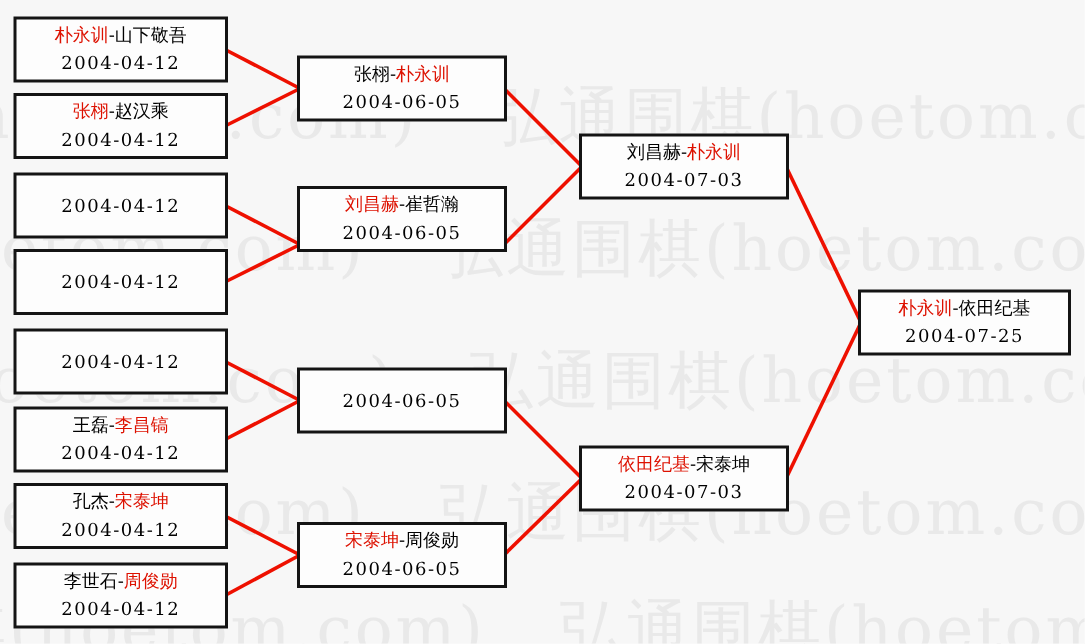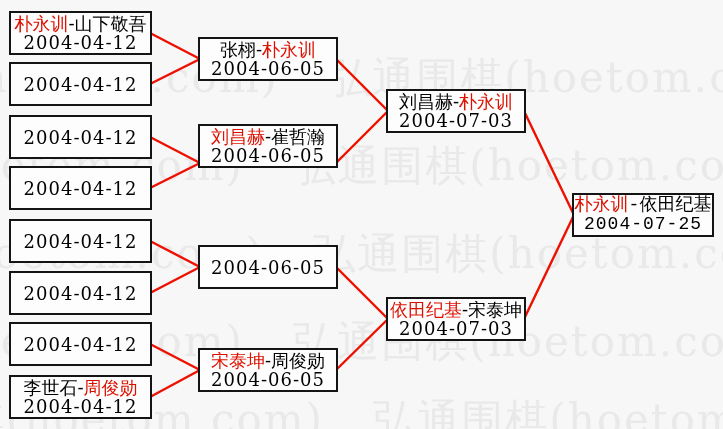--- a/index.html
+++ b/index.html
@@ -36,28 +36,28 @@
   .box{
     position:absolute;
     height:40px;
     border:2px solid #141414;
     background:#fdfdfd;
     z-index:2;
     display:flex;
     flex-direction:column;
     justify-content:center;
     align-items:center;
-    font-size:18px;
+    font-size:12px;
     line-height:19px;
     color:#000;
   }
   .c1{left:9px;  width:139px;}
   .c2{left:198px;width:136px;}
   .c3{left:386px;width:136px;}
-  .c4{left:572px;width:138px;font-family:Liberation Mono, monospace;}
+  .c4{left:572px;width:138px;}
   .names{white-space:nowrap;}
   .date{letter-spacing:1px;}
 </style>
 </head>
 <body>
 
 <div class="stage">
 
   <div class="wm-row" style="top: 50px; left: -215px; color: rgb(233, 233, 233);">弘通围棋(hoetom.com)  弘通围棋(hoetom.com)  弘通围棋(hoetom.com)</div>
   <div class="wm-row" style="top: 138px; left: -250px; color: rgb(233, 233, 233);">弘通围棋(hoetom.com)  弘通围棋(hoetom.com)  弘通围棋(hoetom.com)</div>
@@ -80,35 +80,38 @@
     <line x1="336" y1="370" x2="388" y2="319" stroke="#ee1000"></line>
     <line x1="524" y1="111" x2="574" y2="215" stroke="#ee1000"></line>
     <line x1="524" y1="319" x2="574" y2="215" stroke="#ee1000"></line>
   </svg>
 
   <div class="box c1" style="top:11px">
     <div class="names"><span class="p1" style="color: rgb(221, 17, 0);">朴永训</span><span class="dash">-</span><span class="p2">山下敬吾</span></div>
     <div class="date">2004-04-12</div>
   </div>
   <div class="box c1" style="top:62px">
+    <div class="names"><span class="p1" style="color: rgb(221, 17, 0);">张栩</span><span class="dash">-</span><span class="p2">赵汉乘</span></div>
     <div class="date">2004-04-12</div>
   </div>
   <div class="box c1" style="top:115px">
     <div class="date">2004-04-12</div>
   </div>
   <div class="box c1" style="top:166px">
     <div class="date">2004-04-12</div>
   </div>
   <div class="box c1" style="top:219px">
     <div class="date">2004-04-12</div>
   </div>
   <div class="box c1" style="top:271px">
+    <div class="names"><span class="p1">王磊</span><span class="dash">-</span><span class="p2" style="color: rgb(221, 17, 0);">李昌镐</span></div>
     <div class="date">2004-04-12</div>
   </div>
   <div class="box c1" style="top:322px">
+    <div class="names"><span class="p1">孔杰</span><span class="dash">-</span><span class="p2" style="color: rgb(221, 17, 0);">宋泰坤</span></div>
     <div class="date">2004-04-12</div>
   </div>
   <div class="box c1" style="top:375px">
     <div class="names"><span class="p1">李世石</span><span class="dash">-</span><span class="p2" style="color: rgb(221, 17, 0);">周俊勋</span></div>
     <div class="date">2004-04-12</div>
   </div>
 
   <div class="box c2" style="top:37px">
     <div class="names"><span class="p1">张栩</span><span class="dash">-</span><span class="p2" style="color: rgb(221, 17, 0);">朴永训</span></div>
     <div class="date">2004-06-05</div>

